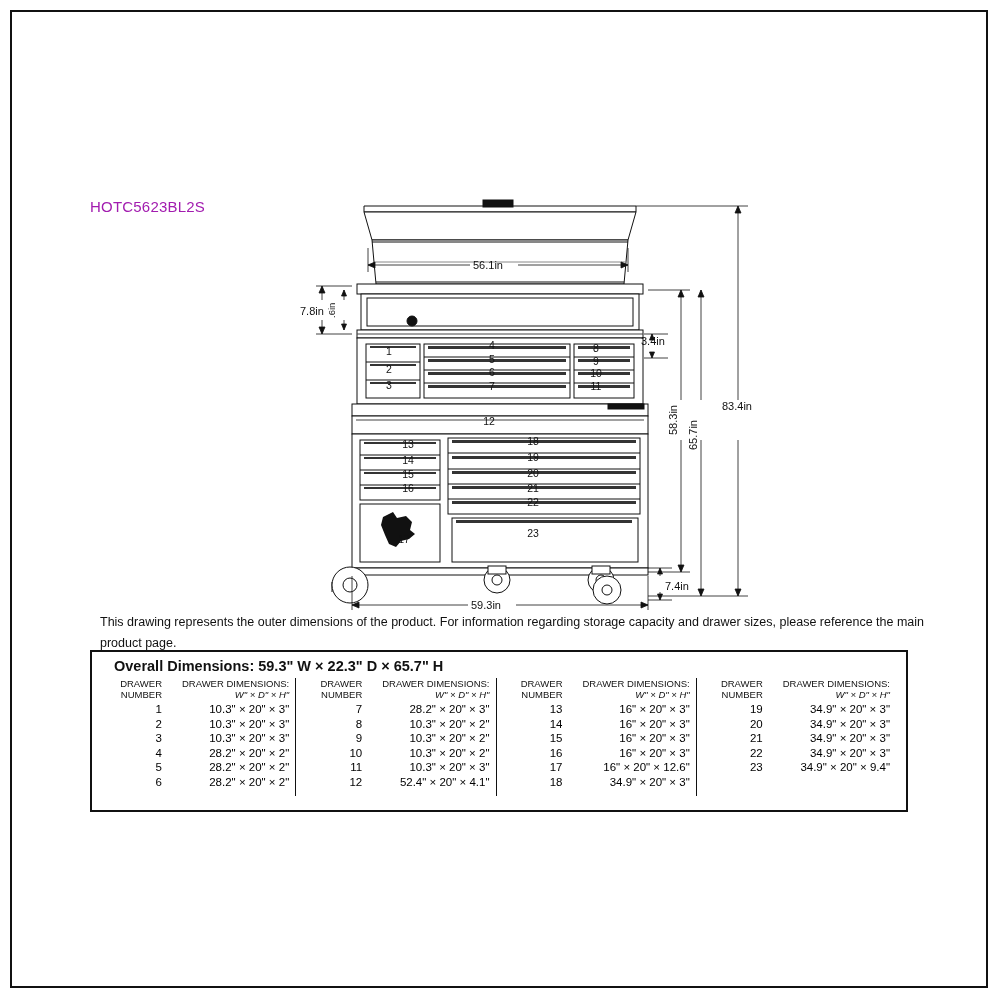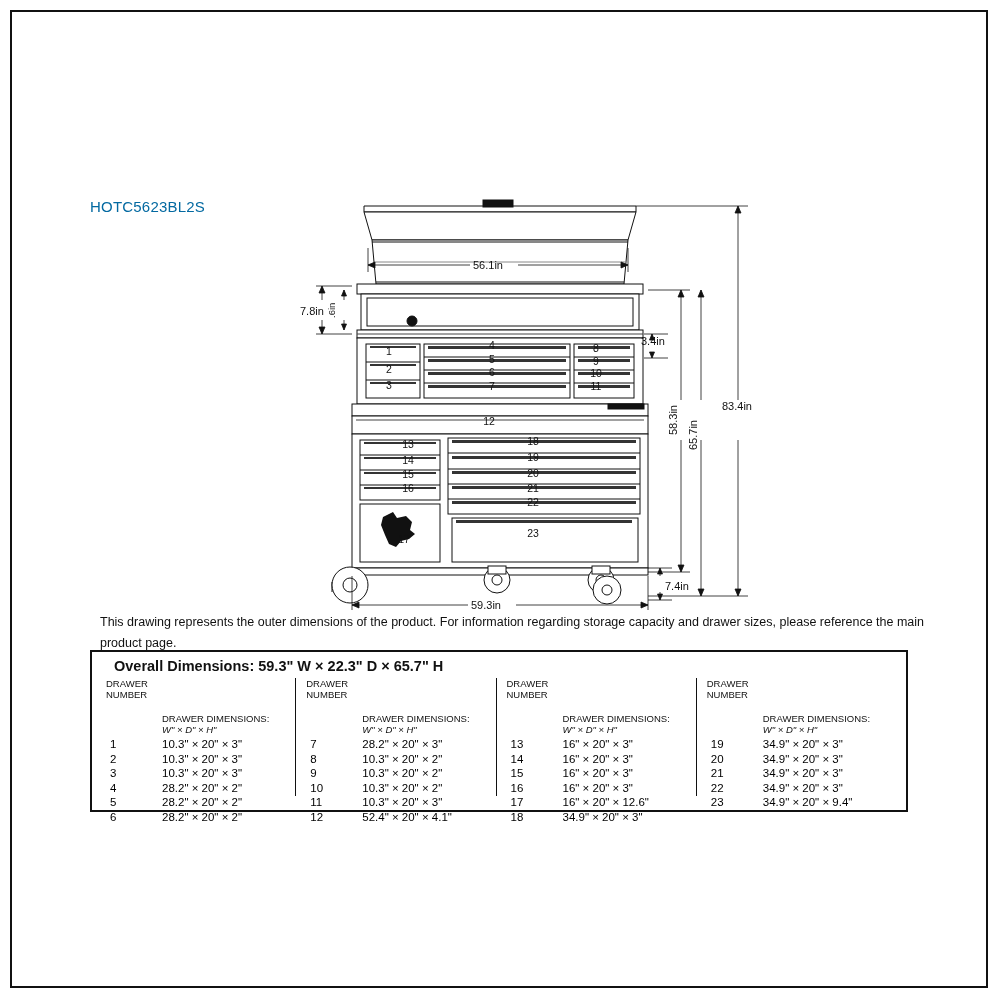--- a/index.html
+++ b/index.html
@@ -23,21 +23,21 @@
     height: 978px;
     border: 2px solid #111;
     box-sizing: border-box;
   }
   .model-code {
     position: absolute;
     left: 90px;
     top: 198px;
     font-size: 15px;
     letter-spacing: 0.2px;
-    color: #0369a1;
+    color: #a21caf;
   }
   svg.drawing {
     position: absolute;
     left: 0;
     top: 0;
     width: 1000px;
     height: 1000px;
   }
   .note {
     position: absolute;
@@ -62,20 +62,21 @@
     font-size: 14.5px;
     font-weight: bold;
     padding: 6px 0 4px 22px;
     color: #111;
   }
   .columns {
     display: flex;
     padding: 0 10px 0 14px;
     height: 118px;
     box-sizing: border-box;
+    text-align: right;
   }
   .col {
     flex: 1 1 0;
     position: relative;
     padding-right: 6px;
     box-sizing: border-box;
   }
   .col + .col {
     border-left: 1px solid #111;
     padding-left: 10px;
@@ -85,21 +86,20 @@
     line-height: 11px;
     color: #111;
     display: flex;
     white-space: nowrap;
   }
   .col-head .h-num {
     width: 56px;
   }
   .col-head .h-dim {
     flex: 1;
-    margin-top: 35px;
   }
   .col-head .sub {
     font-style: italic;
   }
   .rows {
     margin-top: 2px;
   }
   .trow {
     display: flex;
     font-size: 11.5px;

